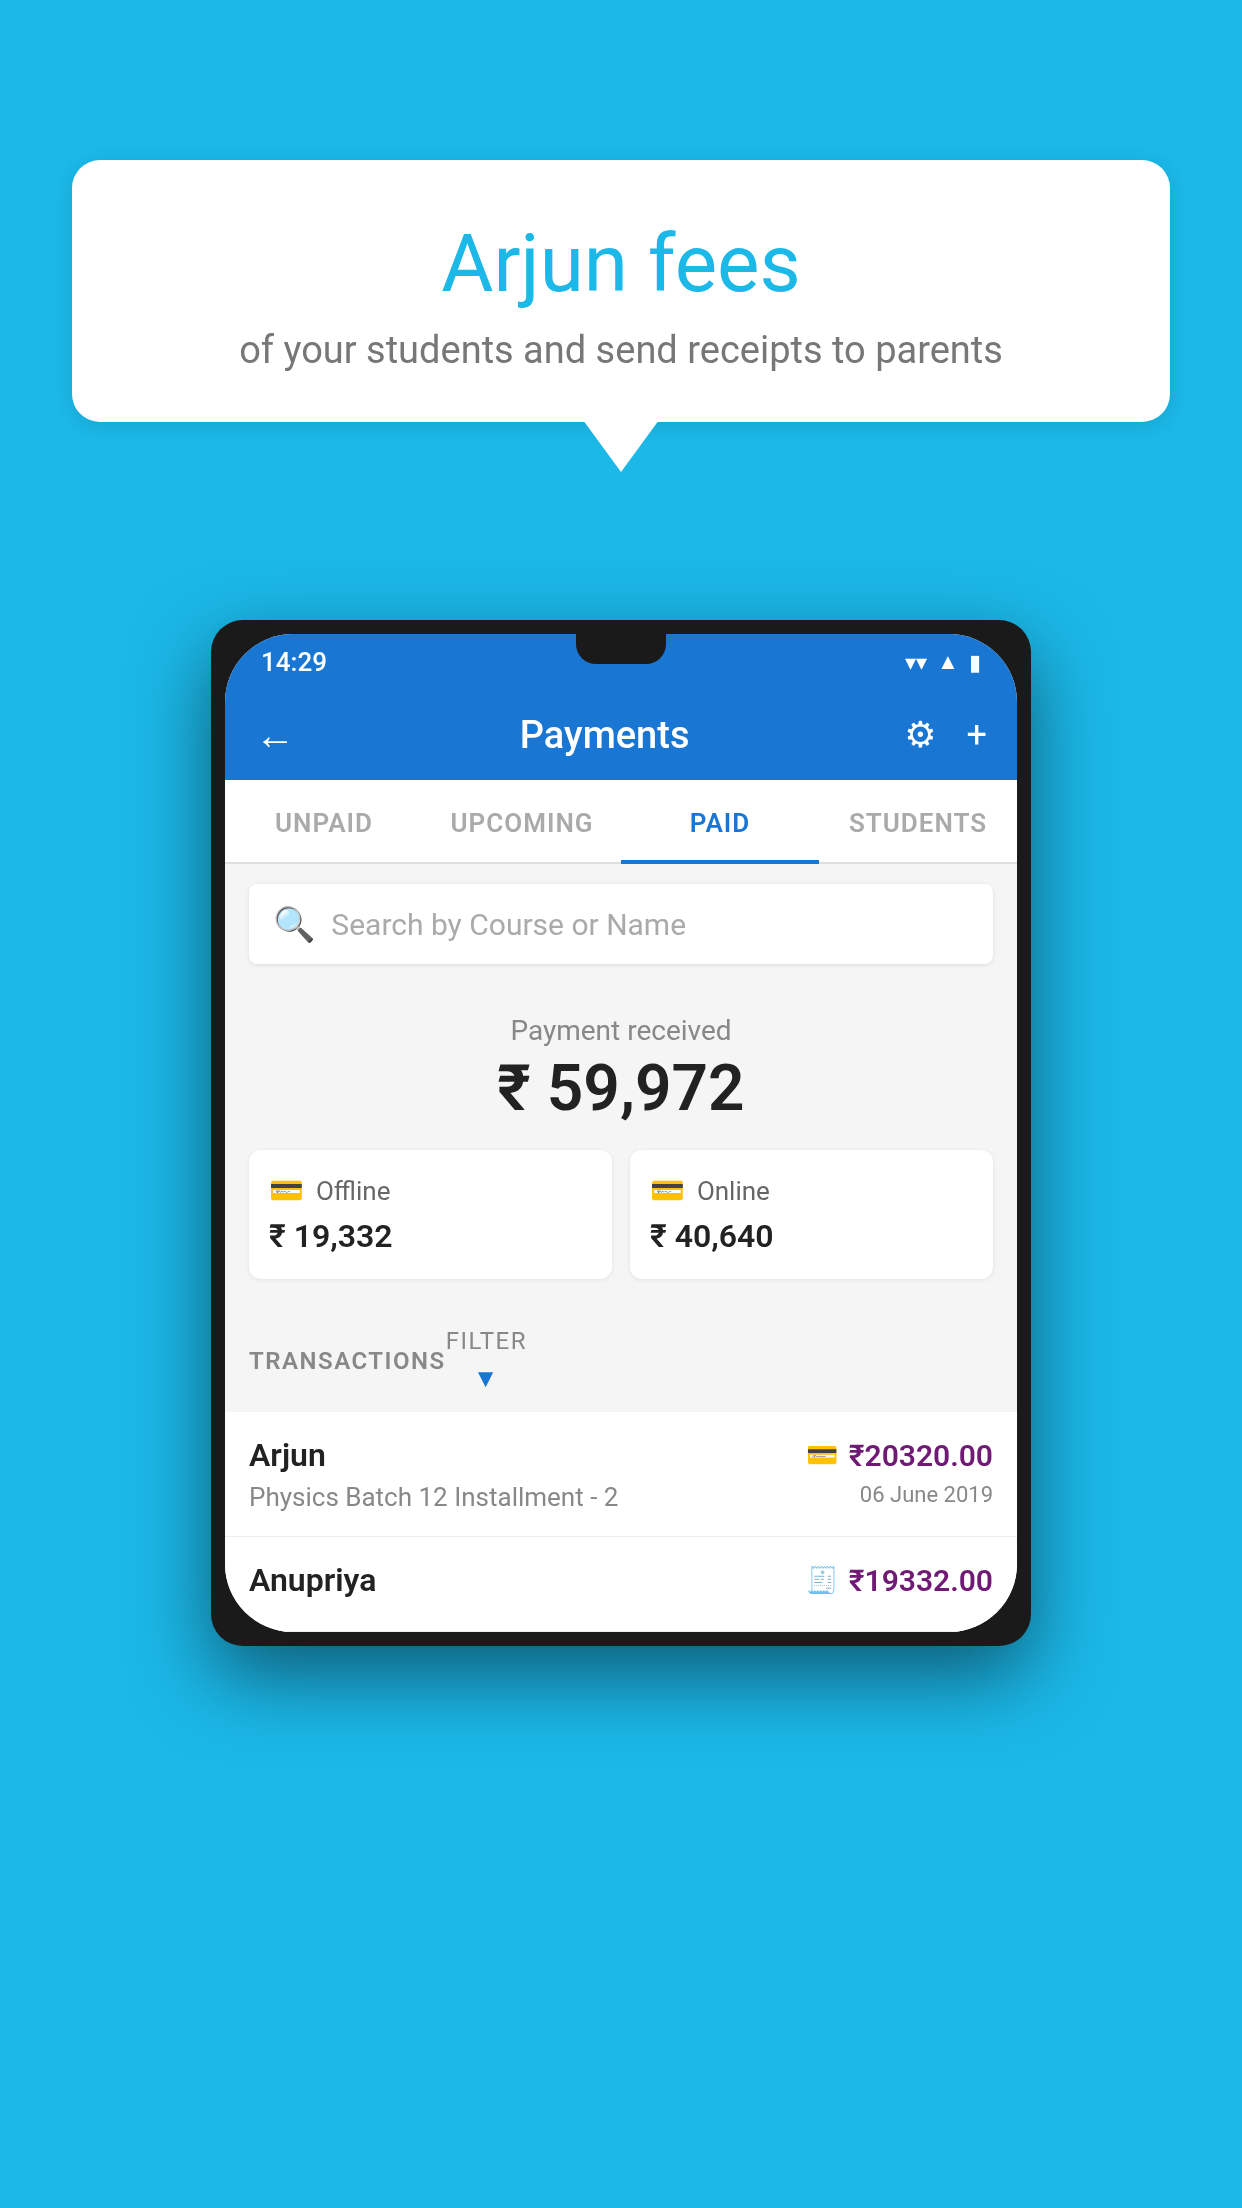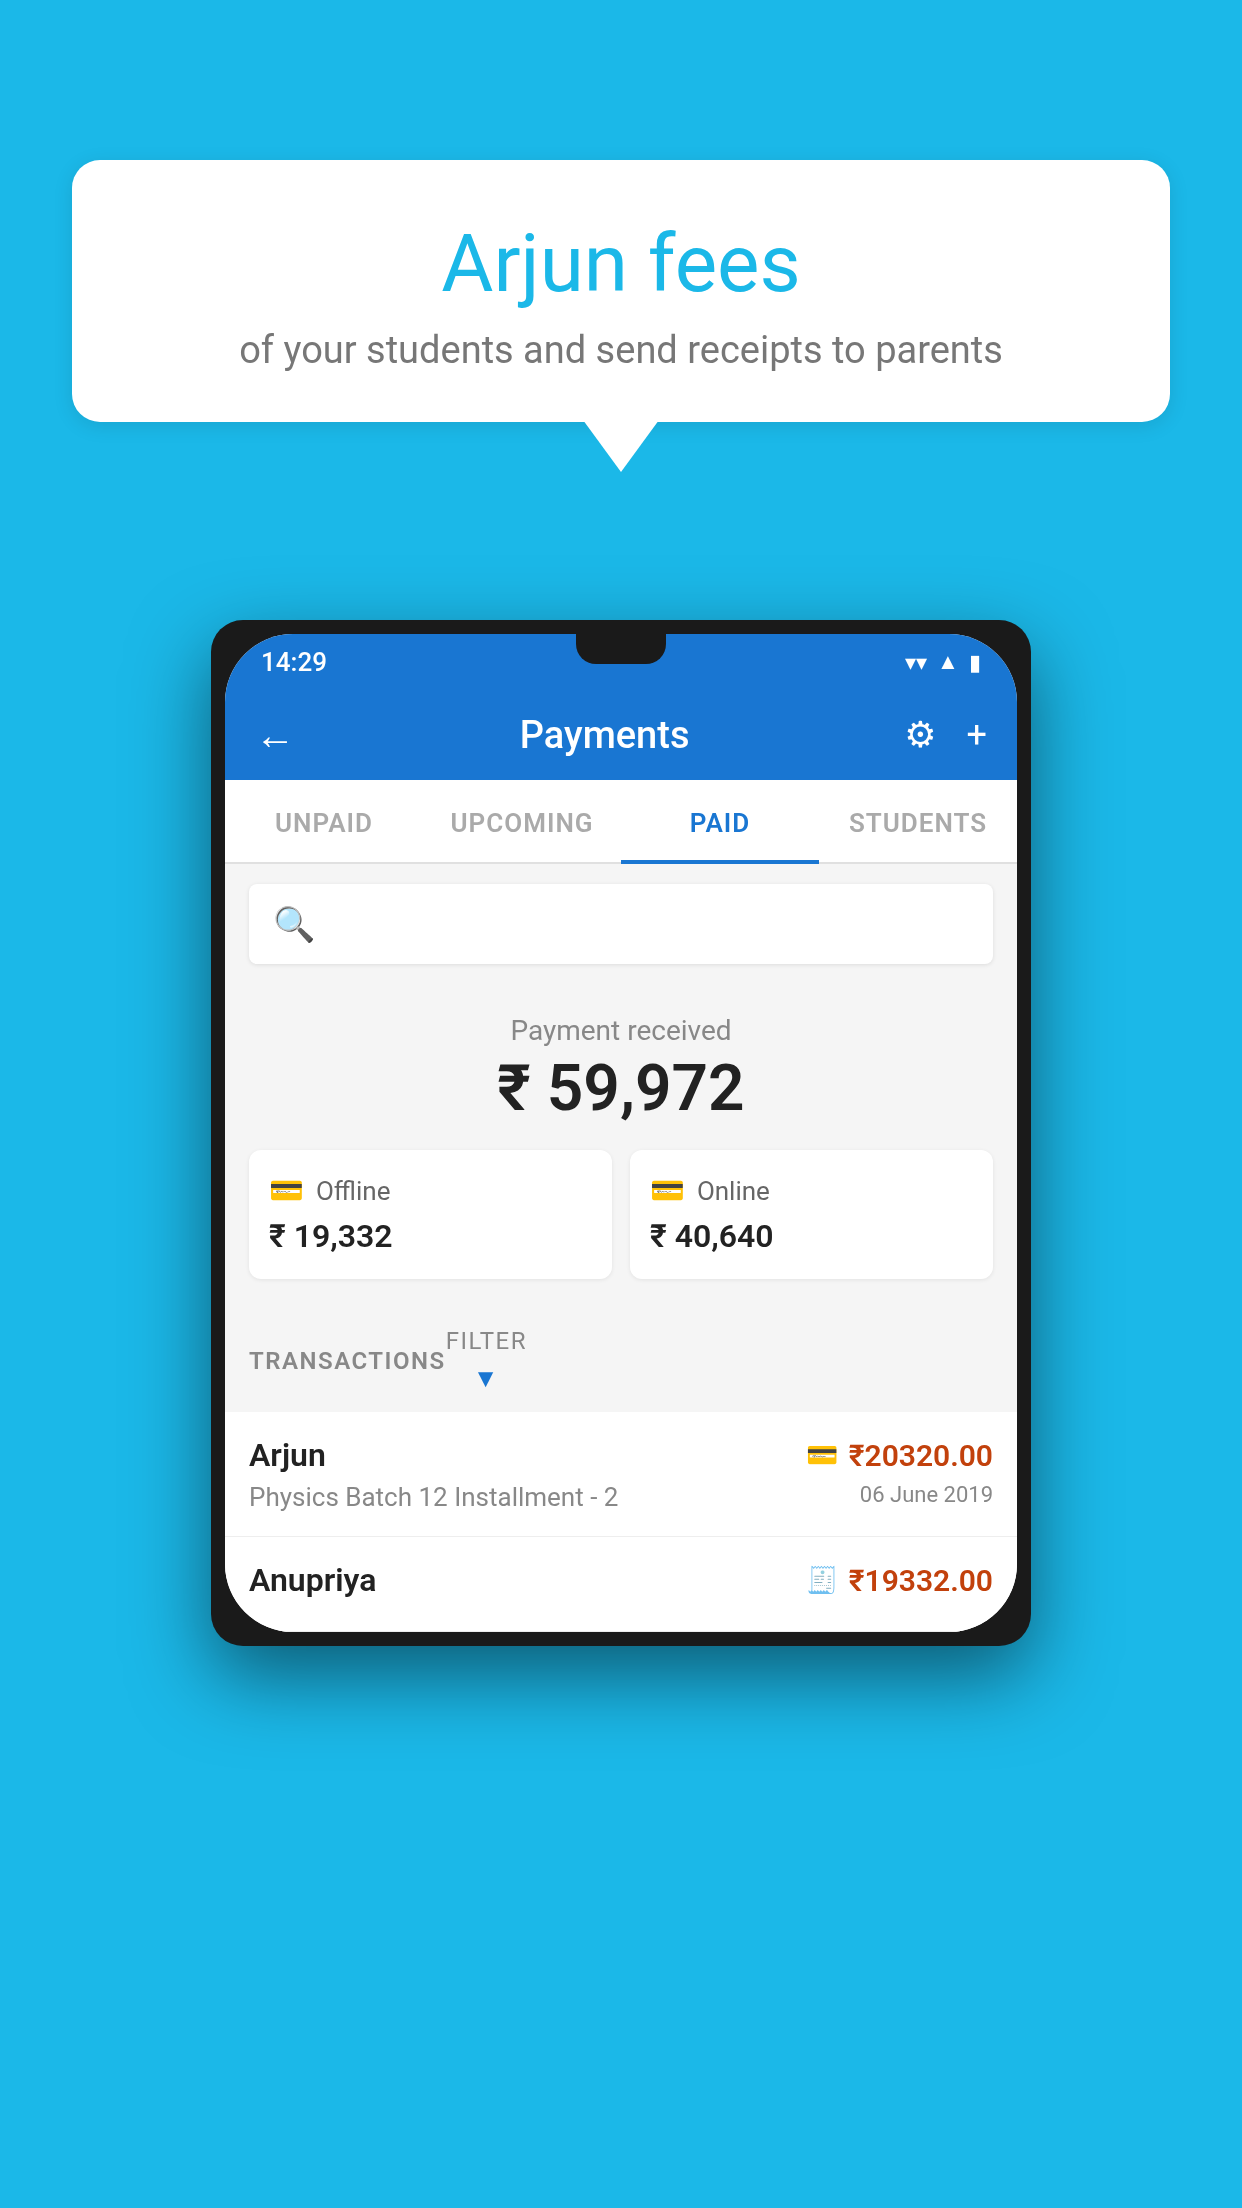--- a/index.html
+++ b/index.html
@@ -298,21 +298,21 @@
       align-items: center;
       gap: 10px;
     }
     .transaction-amount-icon {
       font-size: 26px;
       color: #666666;
     }
     .transaction-amount {
       font-size: 30px;
       font-weight: 600;
-      color: #c2410c;
+      color: #701a75;
     }
     .transaction-row-bottom {
       display: flex;
       justify-content: space-between;
     }
     .transaction-course {
       font-size: 26px;
       color: #888888;
     }
     .transaction-date {
@@ -364,20 +364,21 @@
           <span>PAID</span>
         </div>
         <div class="tab-item">
           <span>STUDENTS</span>
         </div>
       </div>
 
       <div class="search-section">
         <div class="search-bar">
           <span class="search-icon-wrap">🔍</span>
+          <span class="search-placeholder">Search by Course or Name</span>
         </div>
       </div>
 
       <div class="payment-summary">
         <div class="payment-received-label">Payment received</div>
         <div class="payment-amount">₹ 59,972</div>
         <div class="payment-cards">
           <div class="payment-card">
             <div class="payment-card-header">
               <span class="payment-card-icon">💳</span>

